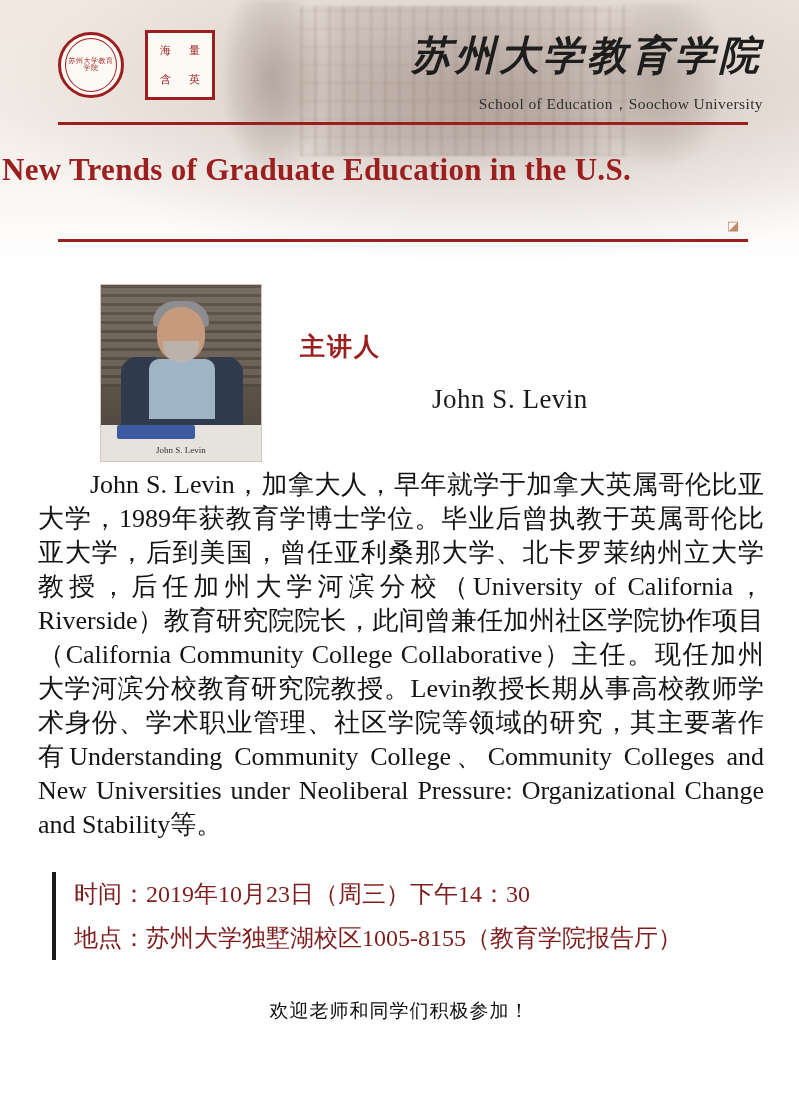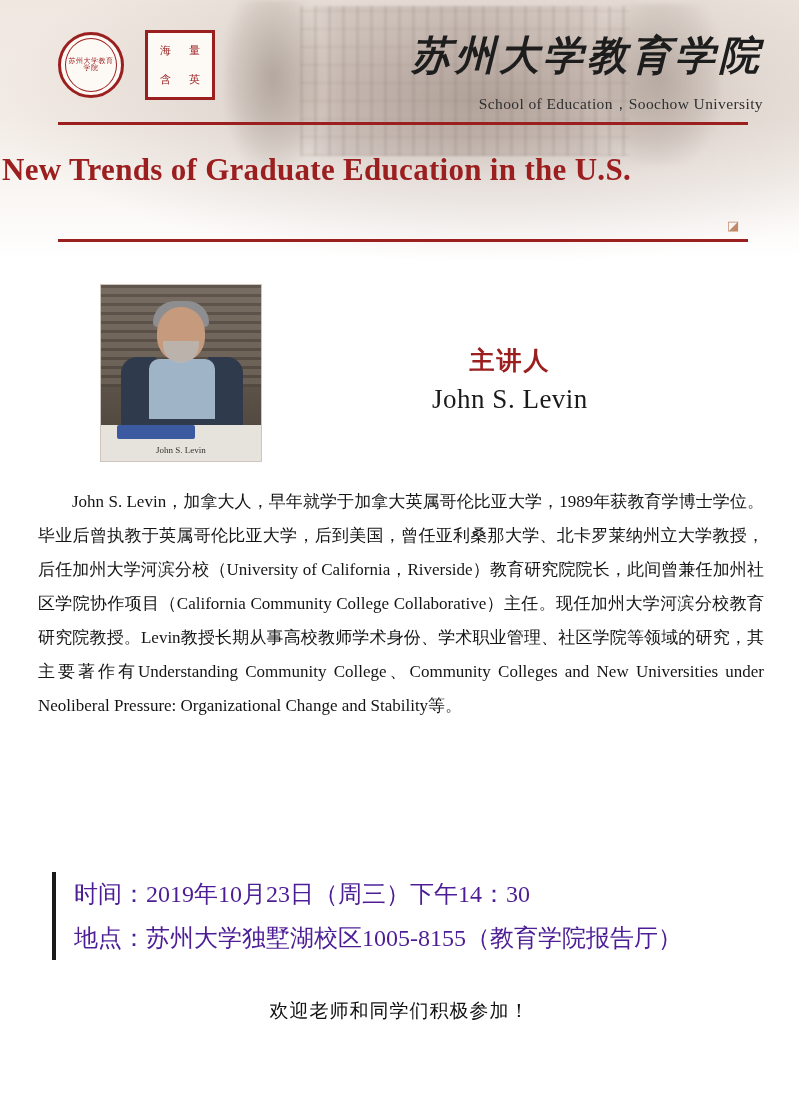--- a/index.html
+++ b/index.html
@@ -244,68 +244,67 @@
     position:absolute; left:0; bottom:6px; width:100%;
     text-align:center; font-size:9px; color:#333;
     font-family:"Liberation Serif", serif;
   }
 
   .speaker-label {
     position: absolute;
     left: 300px;
     top: 58px;
     width: 420px;
-    text-align: center;
+    text-align: left;
     color: #9c1f20;
     font-size: 25px;
     font-weight: bold;
     letter-spacing: 2px;
     font-family: "DejaVu Serif", serif;
-    margin-top: 14px;
   }
   .speaker-name {
     position: absolute;
     left: 300px;
     top: 112px;
     width: 420px;
     text-align: center;
     color: #1a1a1a;
     font-size: 27px;
     letter-spacing: 0.5px;
     font-family: "Liberation Serif", serif;
   }
 
   
   .bio {
     position: absolute;
     left: 38px;
-    top: 485px;
+    top: 468px;
     width: 726px;
-    font-size: 17px;
+    font-size: 26px;
     line-height: 34px;
     color: #141414;
     text-align: justify;
     text-justify: inter-ideograph;
     font-family: "Liberation Serif", serif;
     text-indent: 2em;
   }
 
   
   .info {
     position: absolute;
     left: 52px;
     top: 872px;
     width: 700px;
     padding-left: 18px;
     border-left: 4px solid #1a1a1a;
   }
   .info-line {
     font-size: 24px;
     line-height: 44px;
-    color: #4c1d95;
+    color: #7f1d1d;
     white-space: nowrap;
     font-family: "Liberation Serif", serif;
   }
 
   .welcome {
     position: absolute;
     left: 0;
     top: 998px;
     width: 799px;
     text-align: center;

